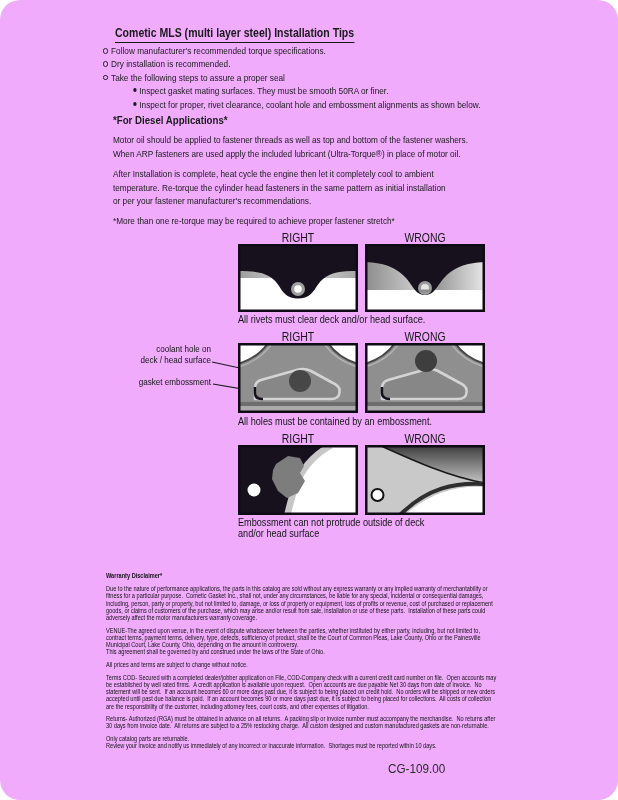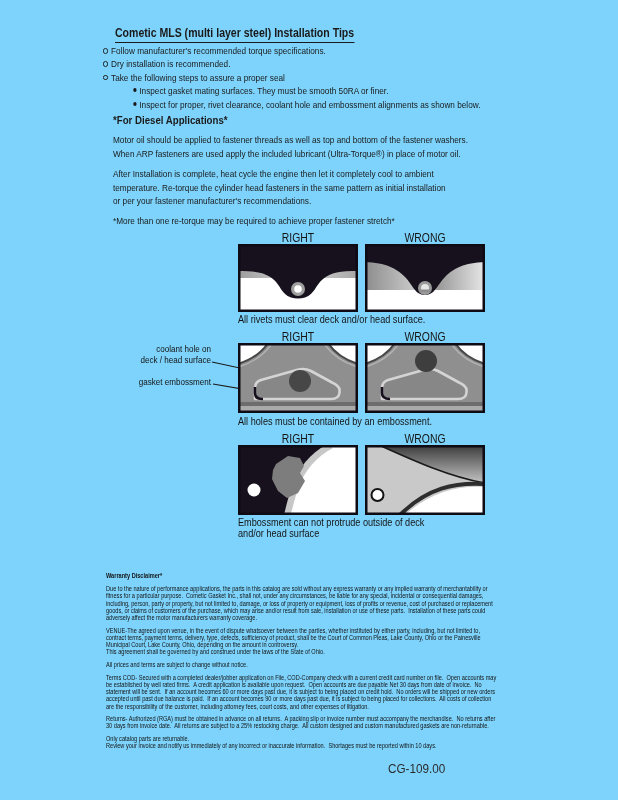--- a/index.html
+++ b/index.html
@@ -1,18 +1,18 @@
 <!DOCTYPE html>
 <html><head>
 <meta charset="utf-8">
 <style>
   html,body{margin:0;padding:0;background:#ffffff;}
   .page{
-    position:relative;width:618px;height:800px;background:#7dd3fc;overflow:hidden;
-    font-family:"Liberation Sans","DejaVu Sans",sans-serif;color:#1a1a1a;
+    position:relative;width:618px;height:800px;background:#f0abfc;overflow:hidden;
+    font-family:"Liberation Sans","DejaVu Sans",sans-serif;color:#1a1a1a;border-radius:20px;
   }
   .abs{position:absolute;}
   .doc-title{
     left:115px;top:25px;font-size:13.5px;font-weight:bold;white-space:nowrap;
     border-bottom:1.6px solid #1a1a1a;padding-bottom:2px;
     transform:scaleX(0.78);transform-origin:0 0;
   }
   .body-text{font-size:9.8px;line-height:13.4px;transform:scaleX(0.84);transform-origin:0 0;white-space:nowrap;}
   .bullets{left:103px;top:44px;}
   .b-row{display:flex;align-items:flex-start;white-space:nowrap;}

